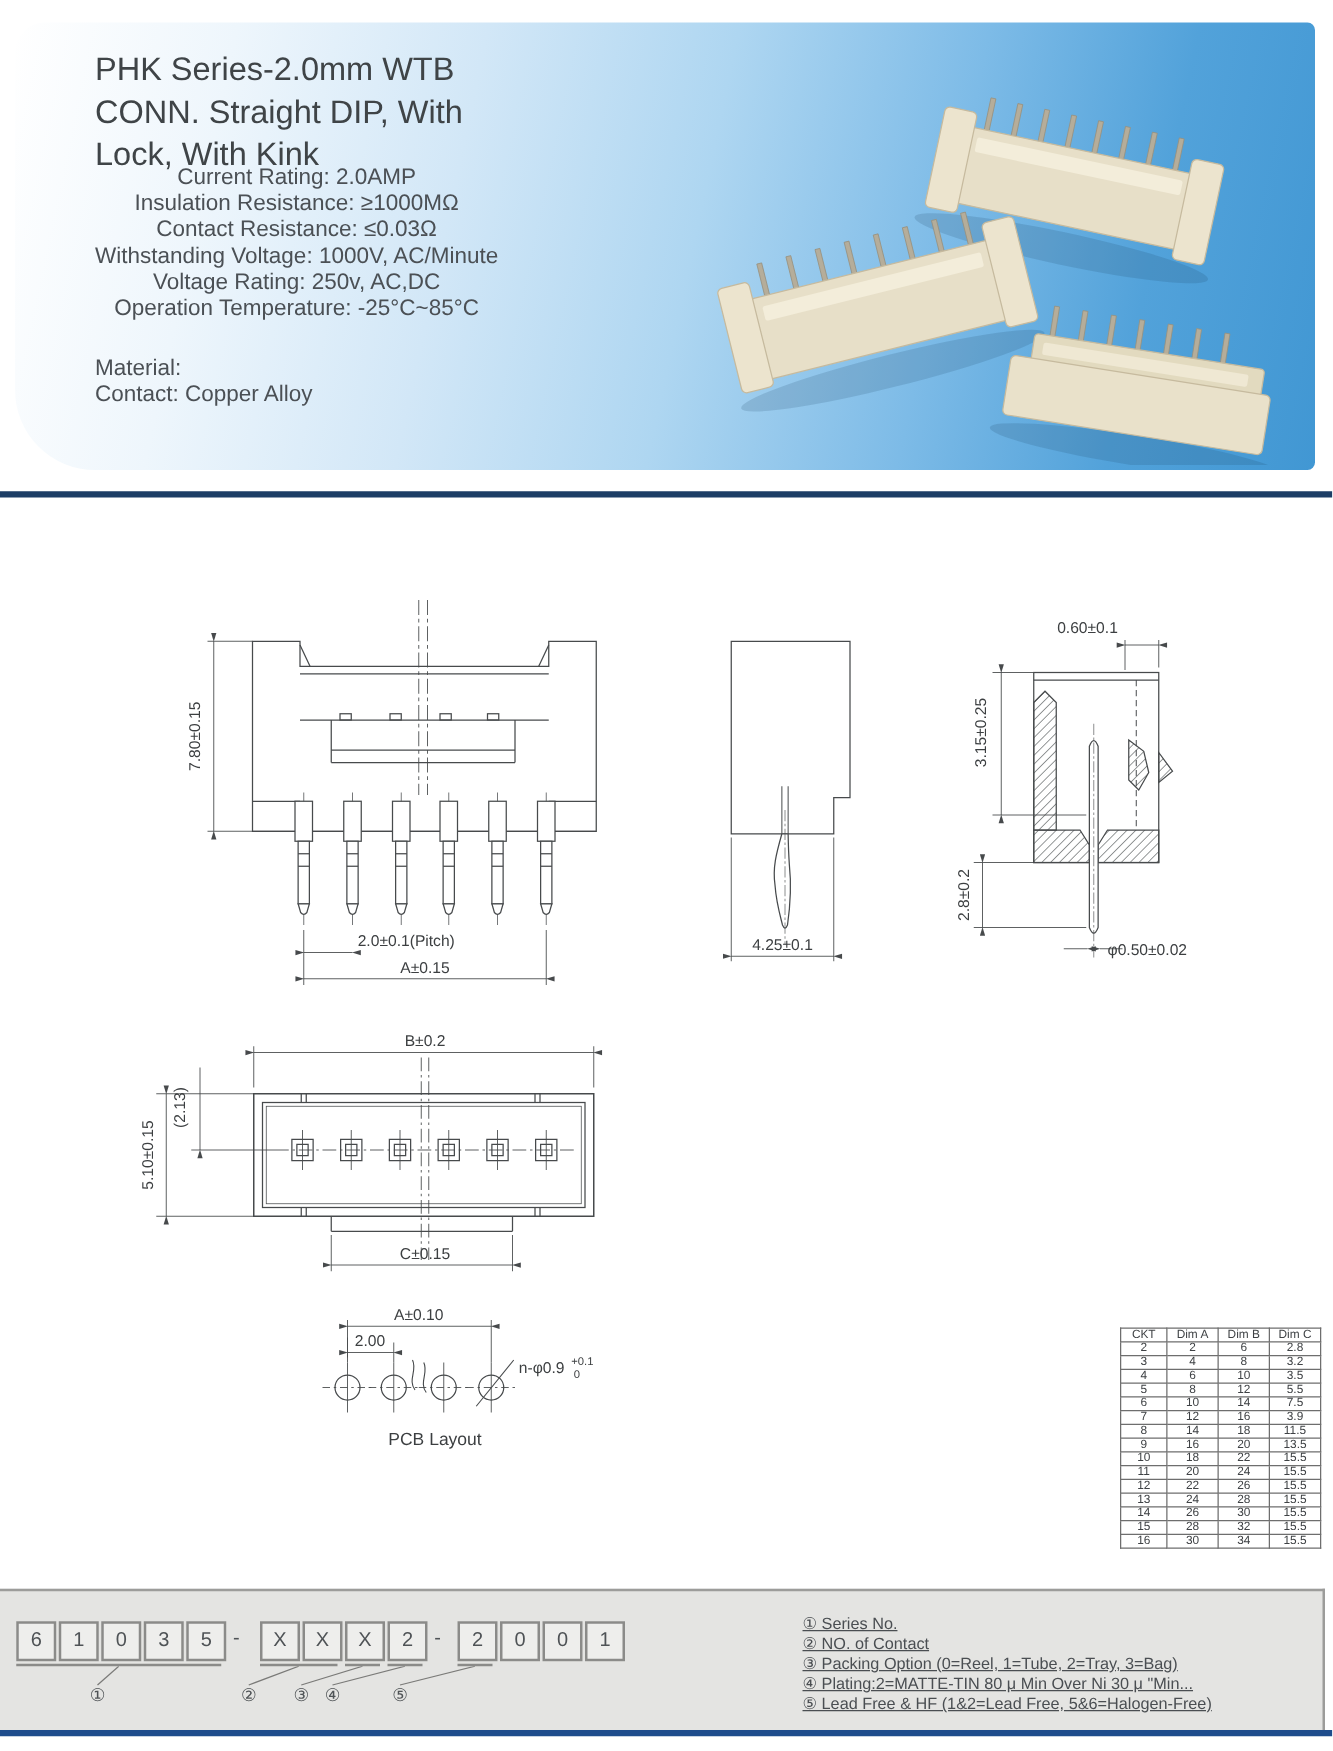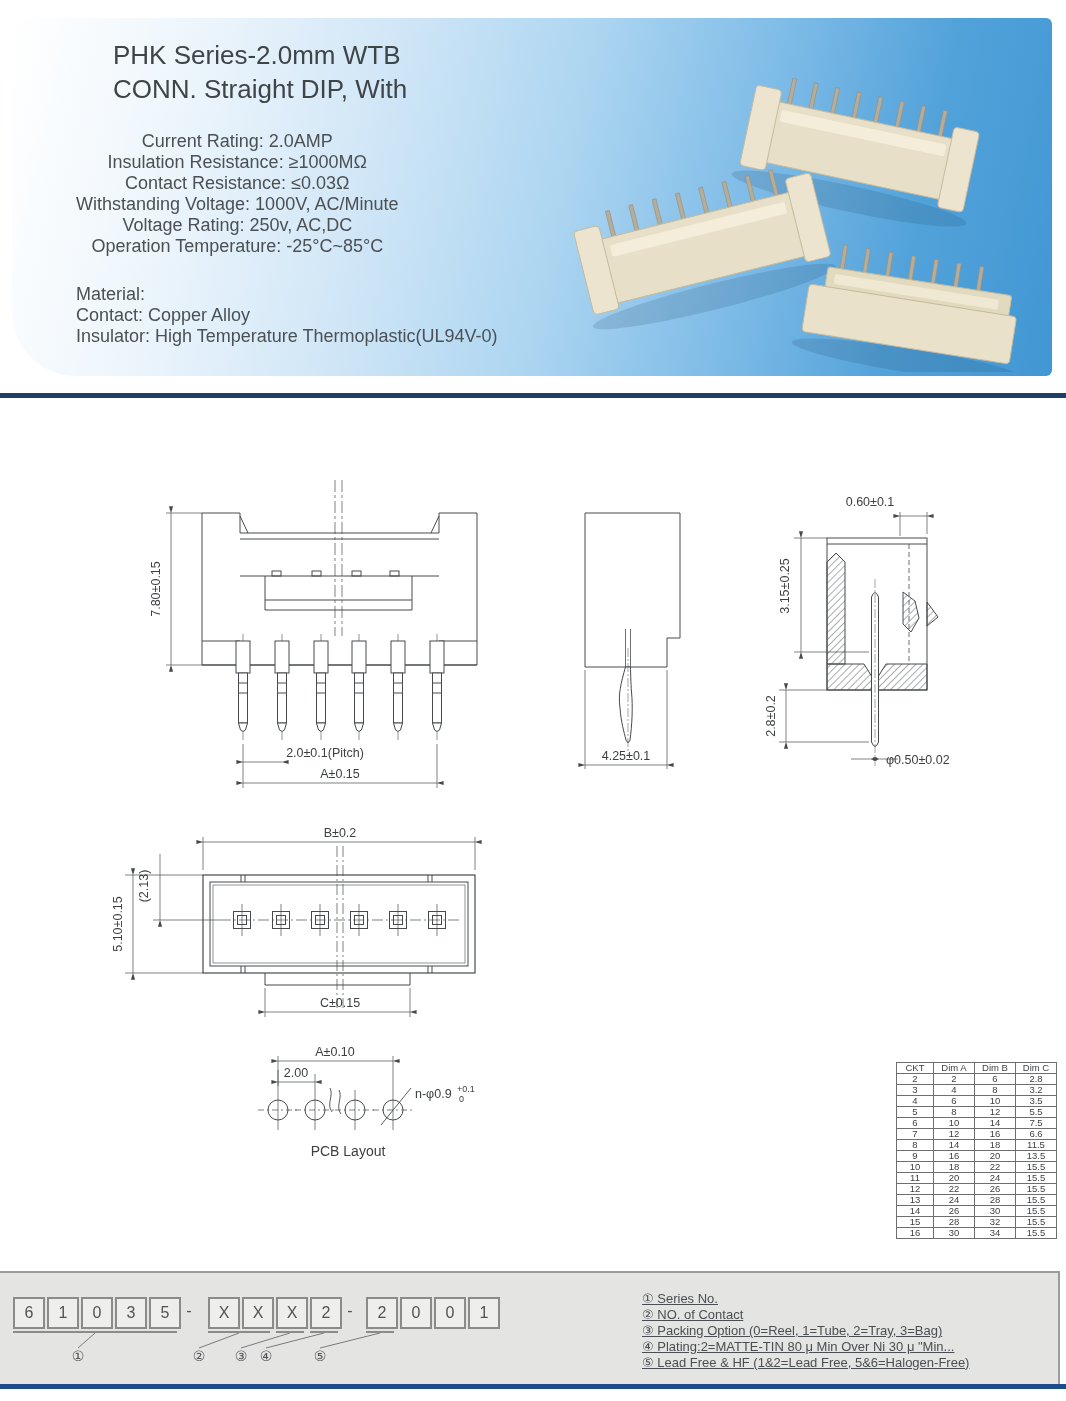--- a/index.html
+++ b/index.html
@@ -2,21 +2,21 @@
 <html><head>
 <meta charset="utf-8">
 <style>
   html,body{margin:0;padding:0;background:#fff;}
   #page{position:relative;width:1066px;height:1401px;background:#fff;
         font-family:"Liberation Sans","DejaVu Sans",sans-serif;color:#44494d;overflow:hidden;}
   
   #header-card{position:absolute;left:12px;top:18px;width:1040px;height:358px;
     border-radius:24px 6px 6px 64px;
     background:linear-gradient(102deg,#ffffff 0%,#eef6fc 16%,#d2e7f7 34%,#aed6f1 52%,#7dbbe7 70%,#52a2da 85%,#4197d3 100%);}
-  #title{position:absolute;left:64px;top:20px;font-size:26px;line-height:34px;color:#3f4447;font-weight:400;margin-left:37px;}
+  #title{position:absolute;left:64px;top:20px;font-size:26px;line-height:34px;color:#3f4447;font-weight:400;}
   #specs{position:absolute;left:64px;top:113px;font-size:18px;line-height:21px;color:#4b5055;text-align:center;}
   #materials{position:absolute;left:64px;top:266px;font-size:18px;line-height:21px;color:#4b5055;}
   .navy-line{position:absolute;left:0;width:1066px;background:#1d3e66;}
   
   .drw{position:absolute;}
   svg text{font-family:"Liberation Sans","DejaVu Sans",sans-serif;fill:#3c3f41;}
   
   #dim-table{position:absolute;left:896px;top:1062px;border-collapse:collapse;font-size:9.5px;color:#3f4245;}
   #dim-table th,#dim-table td{border:1px solid #6e6e6e;text-align:center;padding:0;height:10px;line-height:10px;font-weight:400;}
   #dim-table th{width:36px;margin-left:32px;}
@@ -33,33 +33,33 @@
 </style>
 </head>
 <body>
 
 <div id="page">
 
   <div id="header-card">
     <div id="title">
       <div>PHK Series-2.0mm WTB</div>
       <div>CONN. Straight DIP, With</div>
+      <div>Lock, With Kink</div>
     </div>
     <div id="specs">
       <div>Current Rating: 2.0AMP</div>
       <div>Insulation Resistance: ≥1000MΩ</div>
       <div>Contact Resistance: ≤0.03Ω</div>
       <div>Withstanding Voltage: 1000V, AC/Minute</div>
       <div>Voltage Rating: 250v, AC,DC</div>
       <div>Operation Temperature: -25°C~85°C</div>
     </div>
     <div id="materials">
       <div>Material:</div>
       <div>Contact: Copper Alloy</div>
-      <div>Insulator: High Temperature Thermoplastic(UL94V-0)</div>
     </div>
 
     <svg class="drw" style="left:545px;top:2px;" width="495" height="352" viewBox="0 0 495 352">
       <g transform="translate(215,60) rotate(12)">
         <ellipse cx="100" cy="100" rx="120" ry="13" fill="rgba(25,60,95,0.16)"></ellipse>
         <rect x="20" y="-6" width="4" height="26" fill="#b5ad9a" stroke="#97907d" stroke-width="0.6"></rect>
         <rect x="42" y="-6" width="4" height="26" fill="#b5ad9a" stroke="#97907d" stroke-width="0.6"></rect>
         <rect x="64" y="-6" width="4" height="26" fill="#b5ad9a" stroke="#97907d" stroke-width="0.6"></rect>
         <rect x="86" y="-6" width="4" height="26" fill="#b5ad9a" stroke="#97907d" stroke-width="0.6"></rect>
         <rect x="108" y="-6" width="4" height="26" fill="#b5ad9a" stroke="#97907d" stroke-width="0.6"></rect>
@@ -415,21 +415,21 @@
         <tr>
           <td>6</td>
           <td>10</td>
           <td>14</td>
           <td>7.5</td>
         </tr>
         <tr>
           <td>7</td>
           <td>12</td>
           <td>16</td>
-          <td>6.6</td>
+          <td>3.9</td>
         </tr>
         <tr>
           <td>8</td>
           <td>14</td>
           <td>18</td>
           <td>11.5</td>
         </tr>
         <tr>
           <td>9</td>
           <td>16</td>

